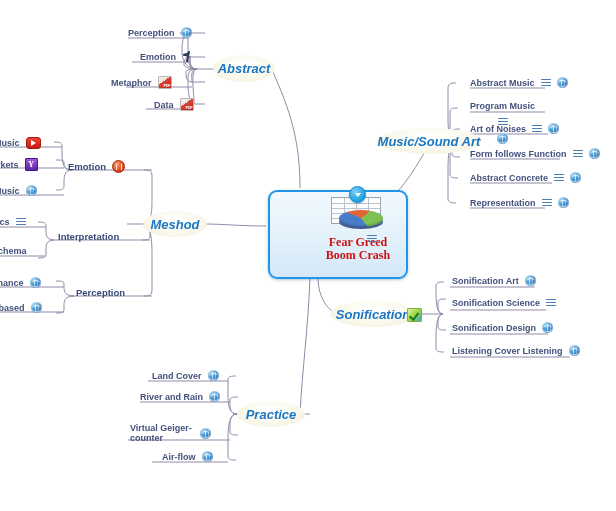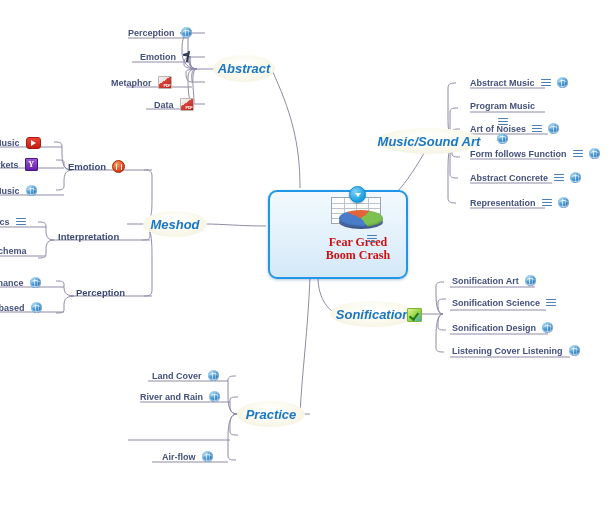--- a/index.html
+++ b/index.html
@@ -427,18 +427,22 @@
 
   
   <div class="leaf" style="left:152px;top:370px;">
     <span class="txt">Land Cover</span>
     <span class="ico ico-globe"></span>
   </div>
   <div class="leaf" style="left:140px;top:391px;">
     <span class="txt">River and Rain</span>
     <span class="ico ico-globe"></span>
   </div>
+  <div class="leaf two-line" style="left:130px;top:423px;">
+    <span class="txt">Virtual Geiger-counter</span>
+    <span class="ico ico-globe"></span>
+  </div>
   <div class="leaf" style="left:162px;top:451px;">
     <span class="txt">Air-flow</span>
     <span class="ico ico-globe"></span>
   </div>
 
 </div>
 
 </body></html>

